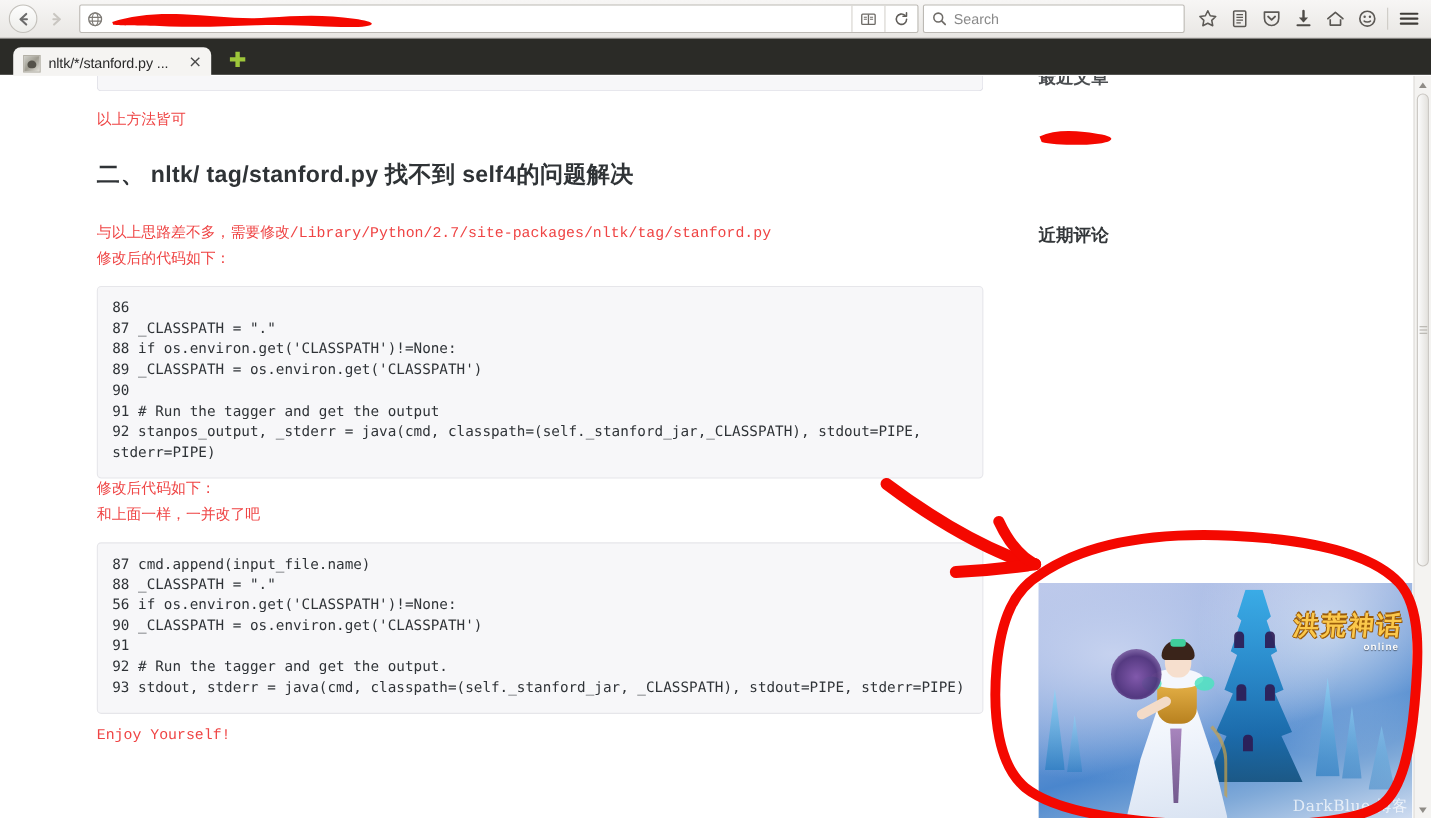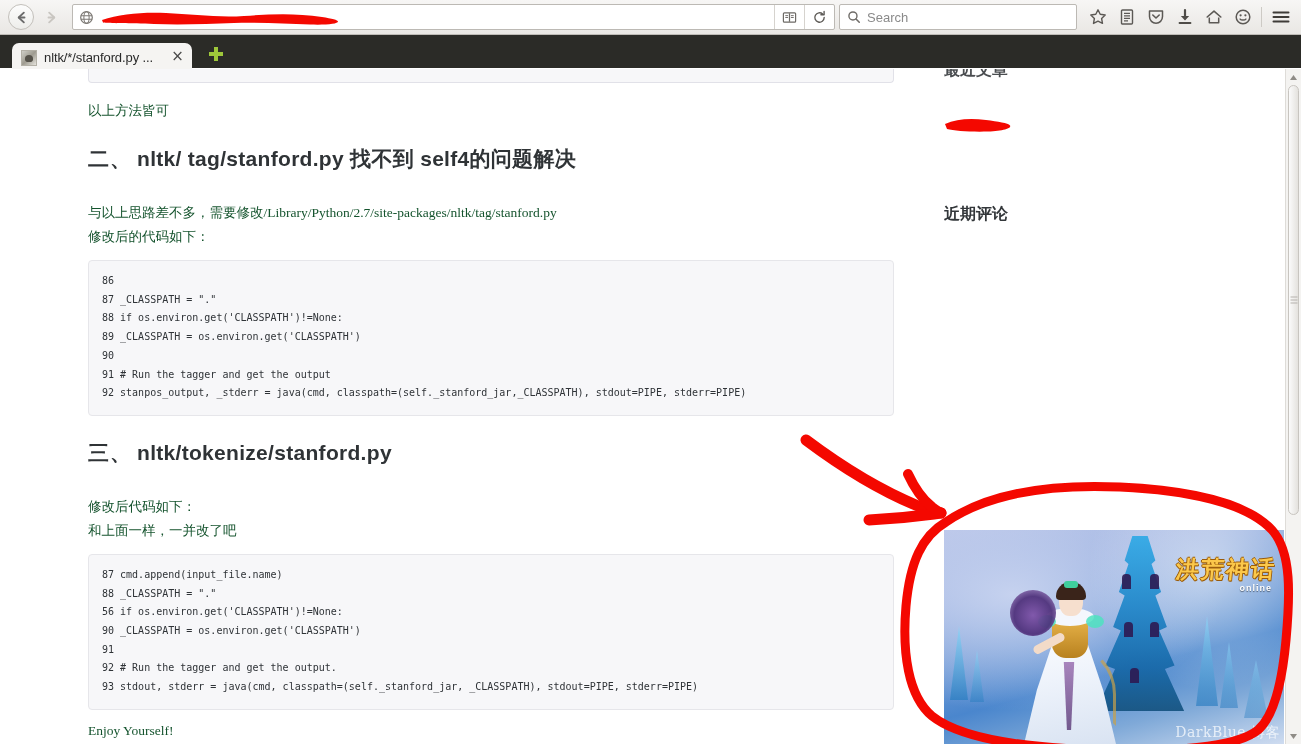--- a/index.html
+++ b/index.html
@@ -184,43 +184,43 @@
   .cut-codeblock {
     height: 14px;
     background: #f7f7f9;
     border: 1px solid #e1e1e8;
     border-top: none;
     border-radius: 0 0 4px 4px;
     margin-bottom: 17px;
   }
   .para {
     font-size: 13.5px;
-    color: #14532d;
+    color: #ef4444;
     line-height: 22px;
     margin: 0 0 2px 0;
-    font-family: Liberation Serif, serif;
+    font-family: Liberation Mono, monospace;
   }
   h2.section {
     font-size: 21px;
     font-weight: bold;
     color: #2f3336;
     line-height: 42px;
     letter-spacing: 0.3px;
     margin: 16px 0 22px 0;
     font-family: "Liberation Sans", "DejaVu Sans", sans-serif;
   }
   h2.section .num { letter-spacing: 1px; margin-right: 5px; }
   .codeblock {
     background: #f7f7f9;
     border: 1px solid #e6e6ea;
     border-radius: 4px;
     padding: 11px 13px 12px 13px;
     margin: 12px 0 0 0;
     font-family: "DejaVu Sans Mono", "Liberation Mono", monospace;
-    font-size: 10px;
+    font-size: 13px;
     line-height: 18.7px;
     color: #2f3337;
     white-space: pre-wrap;
     word-break: break-word;
   }
   .spacer-sm { height: 10px; }
 
   
   #sidebar {
     position: absolute;
@@ -620,23 +620,20 @@
         <p class="para">修改后的代码如下：</p>
 
         <pre class="codeblock">86
 87 _CLASSPATH = "."
 88 if os.environ.get('CLASSPATH')!=None:
 89 _CLASSPATH = os.environ.get('CLASSPATH')
 90
 91 # Run the tagger and get the output
 92 stanpos_output, _stderr = java(cmd, classpath=(self._stanford_jar,_CLASSPATH), stdout=PIPE, stderr=PIPE)</pre>
 
-        <h2 class="section">
-          <span class="num">三、</span><span>nltk/tokenize/stanford.py</span>
-        </h2>
 
         <p class="para">修改后代码如下：</p>
         <p class="para">和上面一样，一并改了吧</p>
 
         <pre class="codeblock">87 cmd.append(input_file.name)
 88 _CLASSPATH = "."
 56 if os.environ.get('CLASSPATH')!=None:
 90 _CLASSPATH = os.environ.get('CLASSPATH')
 91
 92 # Run the tagger and get the output.

